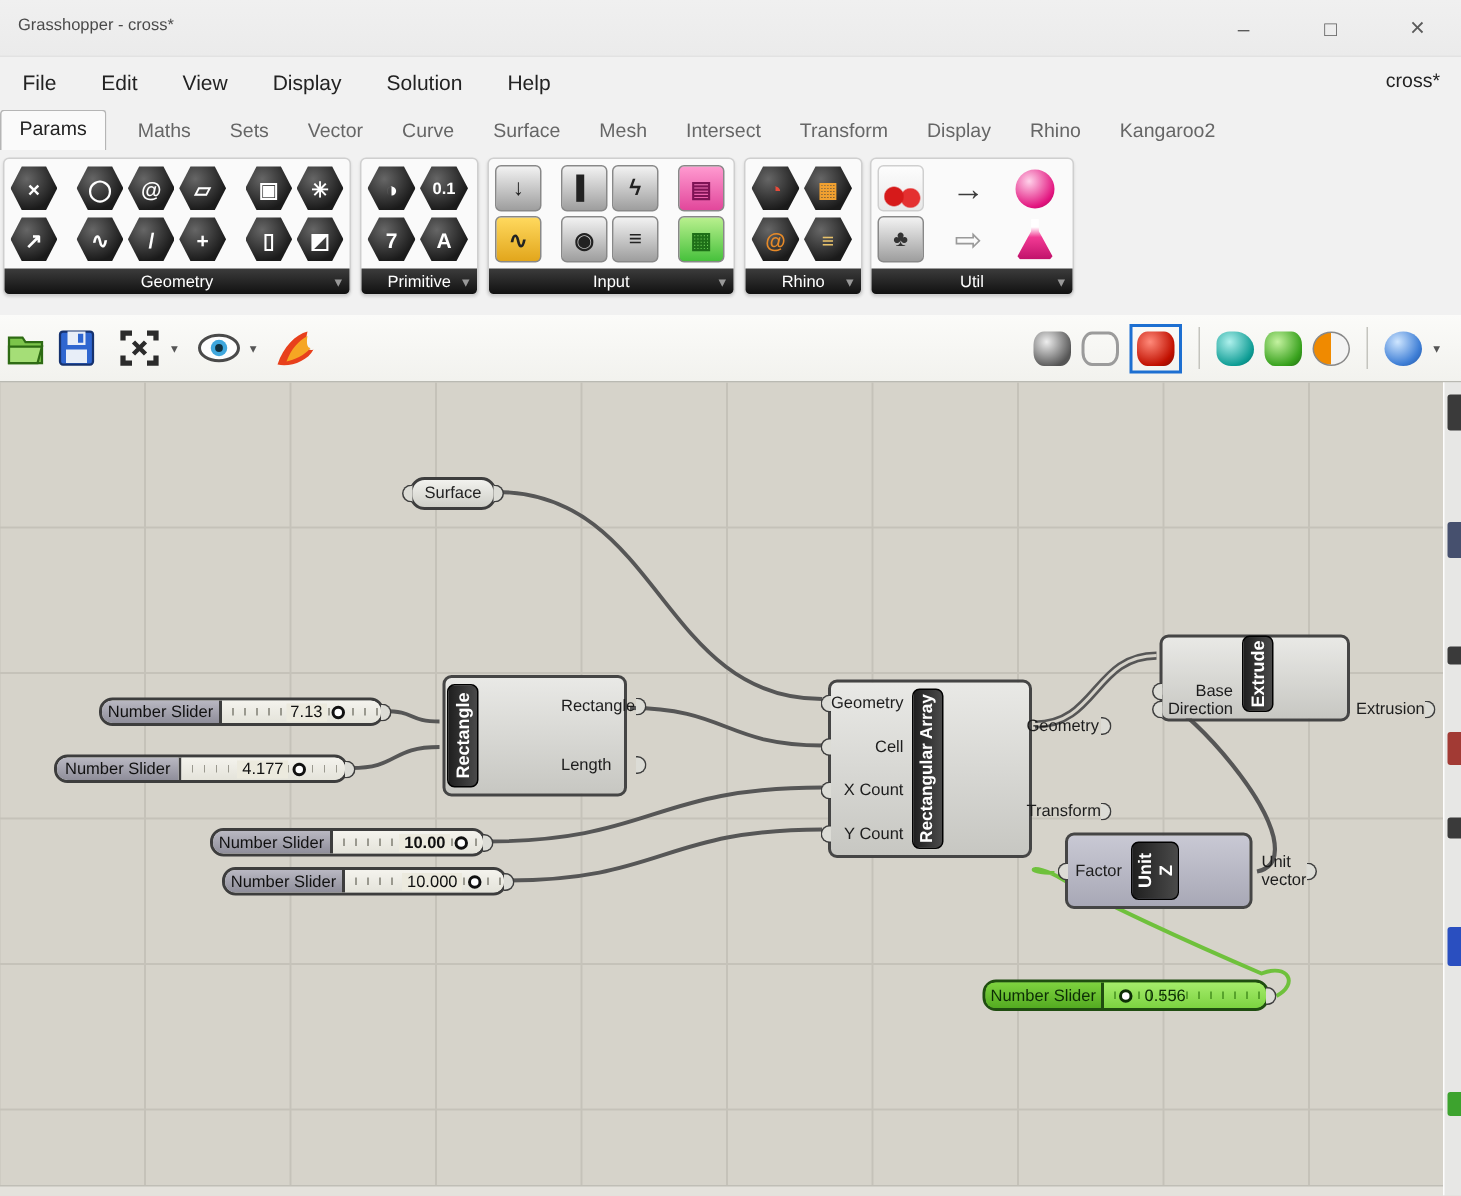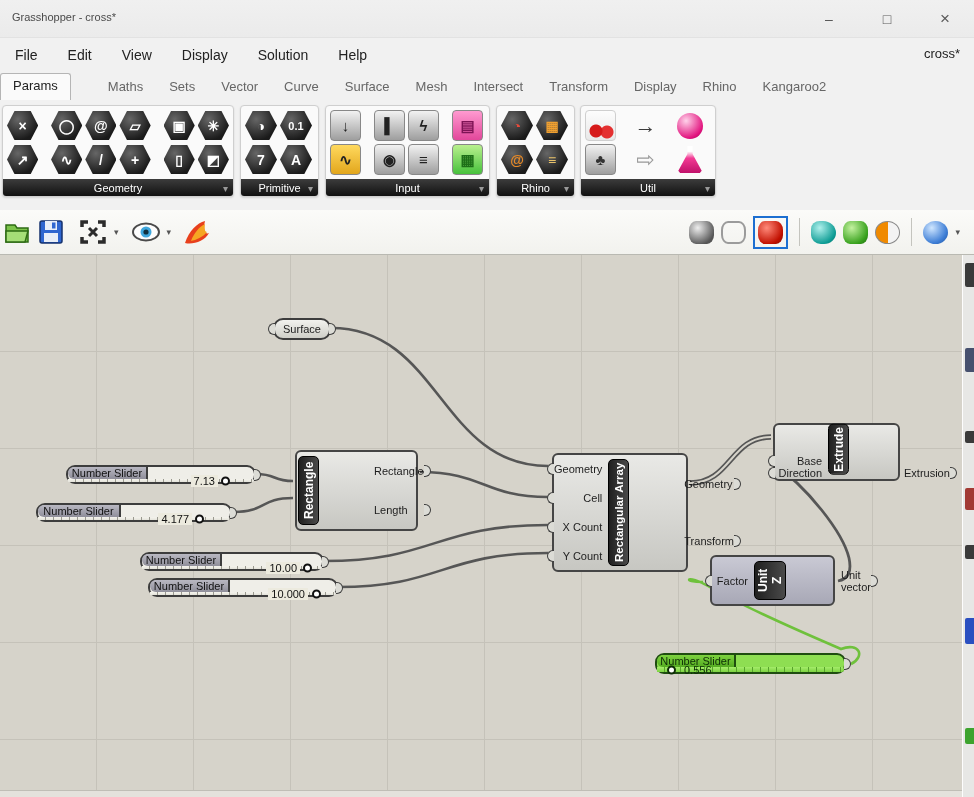--- a/index.html
+++ b/index.html
@@ -18,21 +18,21 @@
   .menubar { position:absolute; left:0; top:38px; width:974px; height:34px;
     background:#f1f1f1; display:flex; align-items:center; }
   .menu-item { padding:0 15px; font-size:14px; color:#222; height:100%;
     display:flex; align-items:center; }
   .doc-badge { position:absolute; right:14px; top:8px; font-size:13px; color:#222; }
 
   .tabstrip { position:absolute; left:0; top:72px; width:974px; height:28px;
     background:#f1f1f1; display:flex; align-items:flex-end; }
   .tab { padding:4px 13px 6px; font-size:13px; color:#666; }
   .tab.active { background:#fafafa; color:#222; border:1px solid #b5b5b5; border-bottom:none;
-    border-radius:3px 3px 0 0; margin-right:24px; padding:4px 12px 7px; }
+    border-radius:3px 3px 0 0; margin-right:8px; padding:4px 12px 7px; }
 
   
   .ribbon { position:absolute; left:0; top:100px; width:974px; height:110px; background:#f1f1f1; }
   .panel { position:absolute; top:5px; background:#fafafa; border:1px solid #cfcfcf;
     border-radius:4px; height:92px; box-shadow:0 1px 2px rgba(0,0,0,.12); }
   .panel-label { position:absolute; left:0; right:0; bottom:0; height:17px;
     background:linear-gradient(#3c3c3c,#111); color:#fff; font-size:11px;
     display:flex; align-items:center; justify-content:center; border-radius:0 0 3px 3px; }
   .panel-caret { position:absolute; right:5px; bottom:2px; color:#999; font-size:10px; }
   .icon-grid { display:flex; flex-direction:column; gap:3px; padding:4px 4px; }
@@ -108,21 +108,21 @@
   .pcol { display:flex; flex-direction:column; justify-content:space-around; flex:1; }
   .prow { position:relative; display:flex; align-items:center; font-size:11px; color:#1d1d1d; }
   .prow.in  { justify-content:flex-end; padding-right:5px; }
   .prow.out { justify-content:flex-start; padding-left:6px;margin-left:48px; }
   .vcap { writing-mode:vertical-rl; transform:rotate(180deg); text-align:center;
     background:linear-gradient(90deg,#4a4a4a,#1f1f1f); color:#fff; font-weight:bold;
     font-size:12px; border:1px solid #000; border-radius:5px; margin:4px 1px;
     padding:2px 1px; display:flex; align-items:center; justify-content:center; }
 
   .slider { position:absolute; height:19px; border:2px solid #3d3d3d; border-radius:9px;
-    display:flex; background:#efeee8;flex-direction:column; }
+    display:flex; background:#efeee8; }
   .slider .slabel { background:linear-gradient(#b9b8c2,#8f8e9a); color:#111;
     font-size:11px; display:flex; align-items:center; justify-content:center;
     border-right:2px solid #3d3d3d; border-radius:7px 0 0 7px; flex:0 0 auto; }
   .slider .strack { position:relative; flex:1; border-radius:0 7px 7px 0;
     background:repeating-linear-gradient(90deg, transparent 0 7px, #9a998f 7px 8px),
                linear-gradient(#f4f3ed,#e4e3da);
     background-size:auto 5px, auto 100%; background-position:0 center, 0 0;
     background-repeat:repeat-x, no-repeat; }
   .sval { position:absolute; top:50%; transform:translateY(-50%); font-size:11px;
     color:#111; background:#eceade; padding:0 3px; }
@@ -381,21 +381,21 @@
     <div class="strack">
       <span class="sval" style="right:38px;">4.177</span>
       <span class="sknob" style="right:26px;"></span>
     </div>
     <span class="notch r"></span>
   </div>
 
   <div class="slider" style="left:140px; top:297px; width:184px;">
     <div class="slabel" style="width:80px;">Number Slider</div>
     <div class="strack">
-      <span class="sval" style="right:22px;">10.00</span>
+      <span class="sval" style="right:22px;font-weight:bold;">10.00</span>
       <span class="sknob" style="right:10px;"></span>
     </div>
     <span class="notch r"></span>
   </div>
 
   <div class="slider" style="left:148px; top:323px; width:190px;">
     <div class="slabel" style="width:80px;">Number Slider</div>
     <div class="strack">
       <span class="sval" style="right:28px;">10.000</span>
       <span class="sknob" style="right:15px;"></span>

